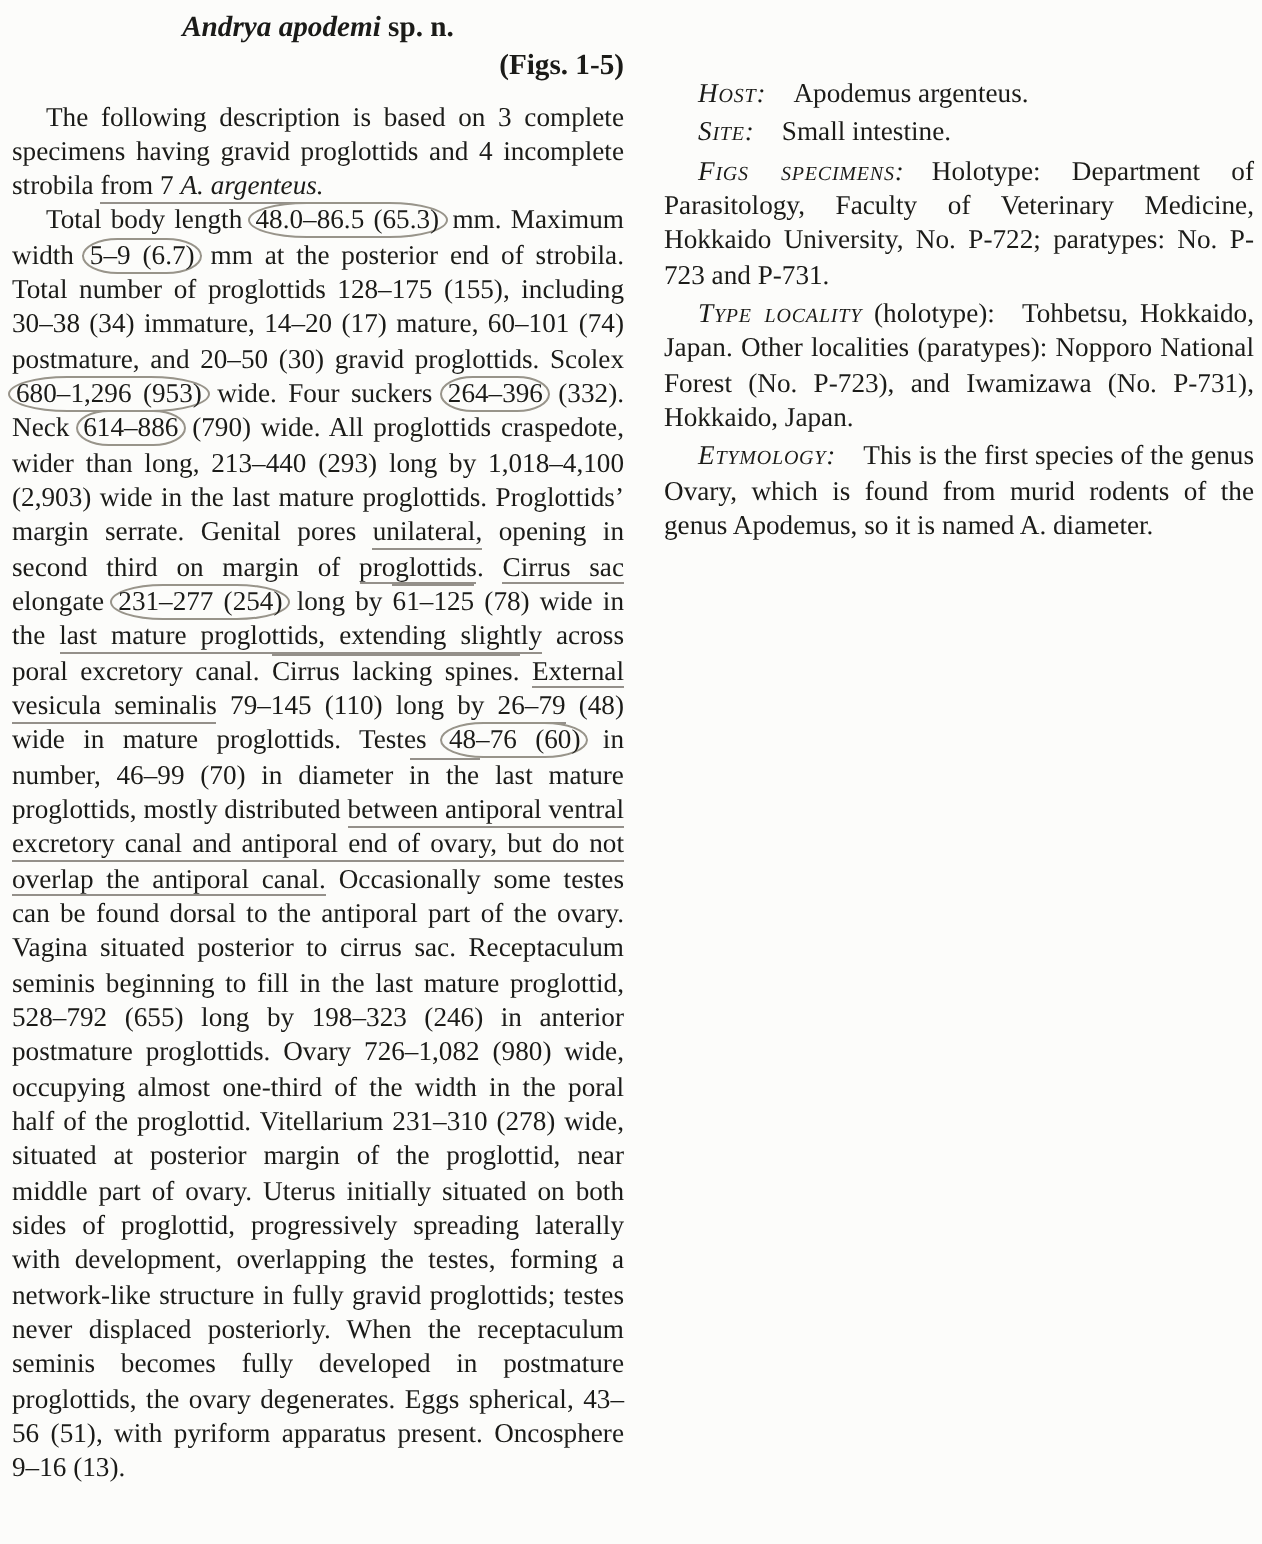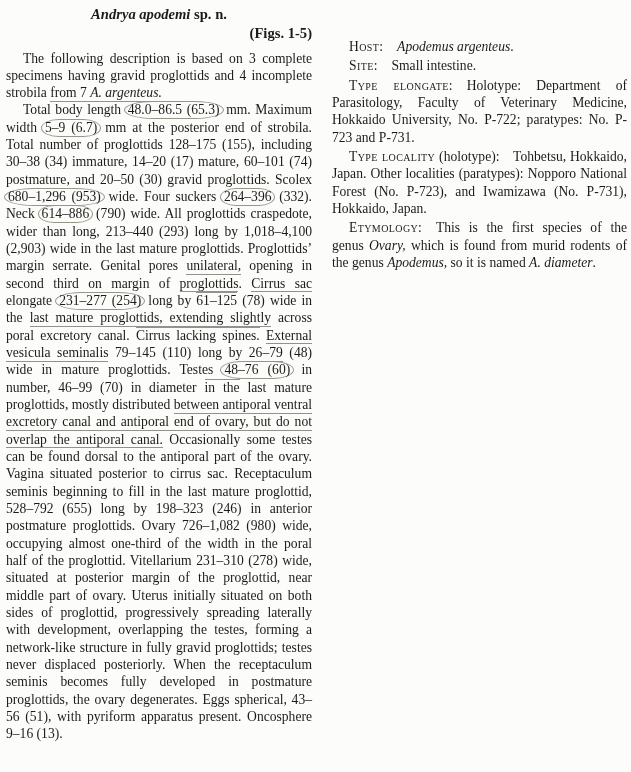--- a/index.html
+++ b/index.html
@@ -13,24 +13,24 @@
     overflow:hidden;
   }
   .page{display:flex;gap:20px;padding:5px 4px 0 6px;box-sizing:border-box;}
   .col-left{width:306px;flex:0 0 auto;}
   .col-right{width:295px;flex:0 0 auto;padding-top:33px;box-sizing:border-box;}
   p{margin:0;text-align:justify;text-indent:17px;}
   .col-right p{margin-bottom:2px;}
   .title{text-align:center;text-indent:0;font-weight:bold;font-size:14.6px;line-height:1.32;}
   .title.line2{margin-bottom:6px;text-align:right;}
   
-  .it{font-style:italic;}
+  .it{}
   .bd{font-weight:bold;}
   .bi{font-weight:bold;font-style:italic;}
-  .sc{font-variant:small-caps;letter-spacing:.4px;}
+  .sc{font-variant:small-caps;letter-spacing:.4px;font-style:italic;}
   
   .pc{
     border:1.3px solid #98948a;
     border-radius:50% / 85%;
     padding:0 3px 1px 3px;margin:16px -2px;
     -webkit-box-decoration-break:clone;box-decoration-break:clone;
   }
   .pu{
     border-bottom:1.3px solid #94908a;
     padding-bottom:.5px;
@@ -49,17 +49,17 @@
   <div class="col-left">
     <div class="title"><span class="bi">Andrya apodemi</span><span class="bd"> sp. n.</span></div>
     <div class="title line2">(Figs. 1-5)</div>
     <p><span>The following description is based on 3 complete specimens having gravid proglottids and 4 incomplete strobila </span><span class="pu">from 7 </span><span class="it pu">A. argenteus.</span></p>
     <p><span>Total body length </span><span class="pc">48.0–86.5 (65.3)</span><span> mm. Maximum width </span><span class="pc">5–9 (6.7)</span><span> mm at the posterior end of strobila. Total number of proglottids 128–175 (155), including 30–38 (34) immature, 14–20 (17) mature, 60–101 (74) postmature, and 20–50 (30) gravid proglottids. Scolex </span><span class="pc">680–1,296 (953)</span><span> wide. Four suckers </span><span class="pc">264–396</span><span> (332). Neck </span><span class="pc">614–886</span><span> (790) wide. All proglottids craspedote, wider than long, 213–440 (293) long by 1,018–4,100 (2,903) wide in the last mature proglottids. Proglottids’ margin serrate. Genital pores </span><span class="pu">unilateral,</span><span> opening in second third on margin of </span><span class="pu">proglottids</span><span>. </span><span class="pu">Cirrus sac</span><span> elongate </span><span class="pc">231–277 (254)</span><span> long by </span><span class="po">61–125</span><span> (78) wide in the </span><span class="pu">last mature proglottids, extending slightly</span><span> across poral excretory canal. </span><span class="po">Cirrus lacking spines.</span><span> </span><span class="pu">External vesicula seminalis</span><span> 79–145 (110) long by </span><span class="pu">26–79</span><span> (48) wide in mature proglottids. Testes </span><span class="pc">48–76 (60)</span><span> in number, 46–99 (70) in diameter </span><span class="po">in the</span><span> last mature proglottids, mostly distributed </span><span class="pu">between antiporal ventral excretory canal and antiporal end of ovary, but do not overlap the antiporal canal.</span><span> Occasionally some testes can be found dorsal to the antiporal part of the ovary. Vagina situated posterior to cirrus sac. Receptaculum seminis beginning to fill in the last mature proglottid, 528–792 (655) long by 198–323 (246) in anterior postmature proglottids. Ovary 726–1,082 (980) wide, occupying almost one-third of the width in the poral half of the proglottid. Vitellarium 231–310 (278) wide, situated at posterior margin of the proglottid, near middle part of ovary. Uterus initially situated on both sides of proglottid, progressively spreading laterally with development, overlapping the testes, forming a network-like structure in fully gravid proglottids; testes never displaced posteriorly. When the receptaculum seminis becomes fully developed in postmature proglottids, the ovary degenerates. Eggs spherical, 43–56 (51), with pyriform apparatus present. Oncosphere 9–16 (13).</span></p>
   </div>
 
   <div class="col-right">
     <p><span class="sc">Host:</span><span> </span><span class="it">Apodemus argenteus</span><span>.</span></p>
     <p><span class="sc">Site:</span><span> Small intestine.</span></p>
-    <p><span class="sc">Type elongate:</span><span> Holotype: Department of Parasitology, Faculty of Veterinary Medicine, Hokkaido University, No. P-722; paratypes: No. P-723 and P-731.</span></p>
+    <p><span class="sc">Figs specimens:</span><span> Holotype: Department of Parasitology, Faculty of Veterinary Medicine, Hokkaido University, No. P-722; paratypes: No. P-723 and P-731.</span></p>
     <p><span class="sc">Type locality</span><span> (holotype): Tohbetsu, Hokkaido, Japan. Other localities (paratypes): Nopporo National Forest (No. P-723), and Iwamizawa (No. P-731), Hokkaido, Japan.</span></p>
     <p><span class="sc">Etymology:</span><span> This is the first species of the genus </span><span class="it">Ovary,</span><span> which is found from murid rodents of the genus </span><span class="it">Apodemus,</span><span> so it is named </span><span class="it">A. diameter</span><span>.</span></p>
   </div>
 </div>
 
 </body></html>

